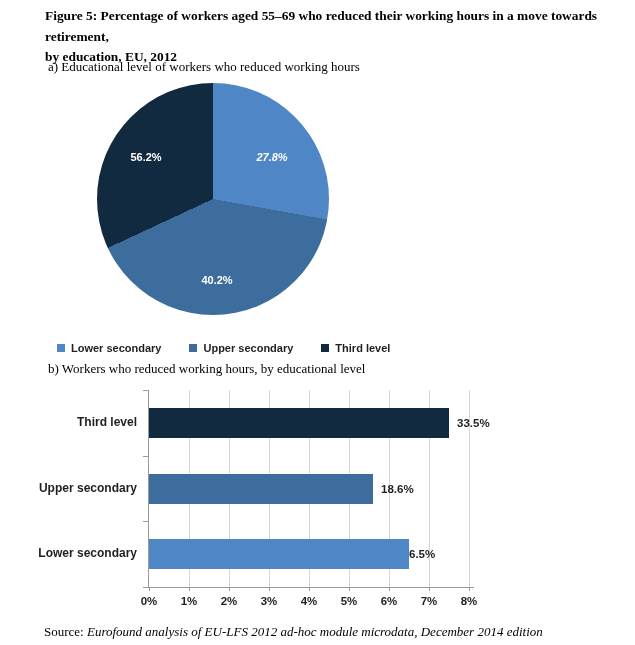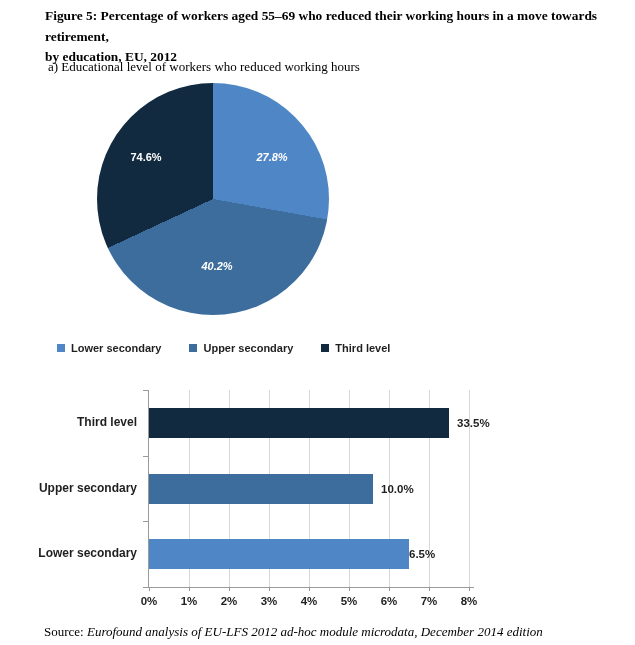--- a/index.html
+++ b/index.html
@@ -14,21 +14,21 @@
   #subtitle-b{top:361px;}
   #source-line{position:absolute;left:44px;top:624px;width:560px;font-size:13px;}
   #source-line .src-italic{font-style:italic;}
 
   
   #pie{position:absolute;left:97px;top:83px;width:232px;height:232px;border-radius:50%;}
   .pie-label{position:absolute;transform:translate(-50%,-50%);
              font-family:"Liberation Sans", sans-serif;font-weight:700;
              font-size:11px;color:#ffffff;white-space:nowrap;}
   #pie-label-0{left:272px;top:157px;font-style:italic;}
-  #pie-label-1{left:217px;top:266px;font-style:italic;}
+  #pie-label-1{left:217px;top:280px;}
   #pie-label-2{left:146px;top:157px;}
 
   
   #legend{position:absolute;left:57px;top:342px;display:flex;gap:28px;align-items:center;}
   .legend-item{display:flex;align-items:center;gap:6px;}
   .legend-swatch{width:8px;height:8px;display:inline-block;}
   .legend-label{font-family:"Liberation Sans", sans-serif;font-weight:700;
                 font-size:11px;color:#1f1f1f;white-space:nowrap;}
 
   
@@ -57,37 +57,38 @@
   <div id="title">
     <div>Figure 5: Percentage of workers aged 55–69 who reduced their working hours in a move towards retirement,</div>
     <div>by education, EU, 2012</div>
   </div>
 
   <div id="subtitle-a" class="subtitle">a) Educational level of workers who reduced working hours</div>
 
   <div id="pie" style="background: conic-gradient(rgb(79, 134, 198) 0deg, rgb(79, 134, 198) 100.18deg, rgb(61, 109, 156) 100.18deg, rgb(61, 109, 156) 245.045deg, rgb(18, 42, 64) 245.045deg, rgb(18, 42, 64) 360deg);"></div>
   <span id="pie-label-0" class="pie-label">27.8%</span>
   <span id="pie-label-1" class="pie-label">40.2%</span>
-  <span id="pie-label-2" class="pie-label">74.6%</span>
+  <span id="pie-label-2" class="pie-label">56.2%</span>
 
   <div id="legend">
     <div class="legend-item">
       <span class="legend-swatch" style="background: rgb(79, 134, 198);"></span>
       <span class="legend-label">Lower secondary</span>
     </div>
     <div class="legend-item">
       <span class="legend-swatch" style="background: rgb(61, 109, 156);"></span>
       <span class="legend-label">Upper secondary</span>
     </div>
     <div class="legend-item">
       <span class="legend-swatch" style="background: rgb(18, 42, 64);"></span>
       <span class="legend-label">Third level</span>
     </div>
   </div>
 
+  <div id="subtitle-b" class="subtitle">b) Workers who reduced working hours, by educational level</div>
 
   <div id="bar-plot">
       <div class="gridline" style="left: 320px;"></div>
       <div class="gridline" style="left: 280px;"></div>
       <div class="gridline" style="left: 240px;"></div>
       <div class="gridline" style="left: 200px;"></div>
       <div class="gridline" style="left: 160px;"></div>
       <div class="gridline" style="left: 120px;"></div>
       <div class="gridline" style="left: 80px;"></div>
       <div class="gridline" style="left: 40px;"></div>
@@ -95,21 +96,21 @@
 
     <div class="cat-label" style="top: 0px; height: 65.6667px; line-height: 65.6667px;">Third level</div>
     <div class="cat-label" style="top: 65.6667px; height: 65.6667px; line-height: 65.6667px;">Upper secondary</div>
     <div class="cat-label" style="top: 131.333px; height: 65.6667px; line-height: 65.6667px;">Lower secondary</div>
 
     <div class="bar" style="top: 17.8333px; left: 0px; width: 300px; background: rgb(18, 42, 64);"></div>
     <div class="bar" style="top: 83.5px; left: 0px; width: 224px; background: rgb(61, 109, 156);"></div>
     <div class="bar" style="top: 149.167px; left: 0px; width: 260px; background: rgb(79, 134, 198);"></div>
 
     <div class="bar-value" style="top: 17.8333px; left: 308px;">33.5%</div>
-    <div class="bar-value" style="top: 83.5px; left: 232px;">10.0%</div>
+    <div class="bar-value" style="top: 83.5px; left: 232px;">18.6%</div>
     <div class="bar-value" style="top: 149.167px; left: 260px;">6.5%</div>
   <div class="xtick" style="left: 0px;"></div>
       <div class="xlabel" style="left: 0px;">0%</div>
       <div class="xtick" style="left: 40px;"></div>
       <div class="xlabel" style="left: 40px;">1%</div>
       <div class="xtick" style="left: 80px;"></div>
       <div class="xlabel" style="left: 80px;">2%</div>
       <div class="xtick" style="left: 120px;"></div>
       <div class="xlabel" style="left: 120px;">3%</div>
       <div class="xtick" style="left: 160px;"></div>

